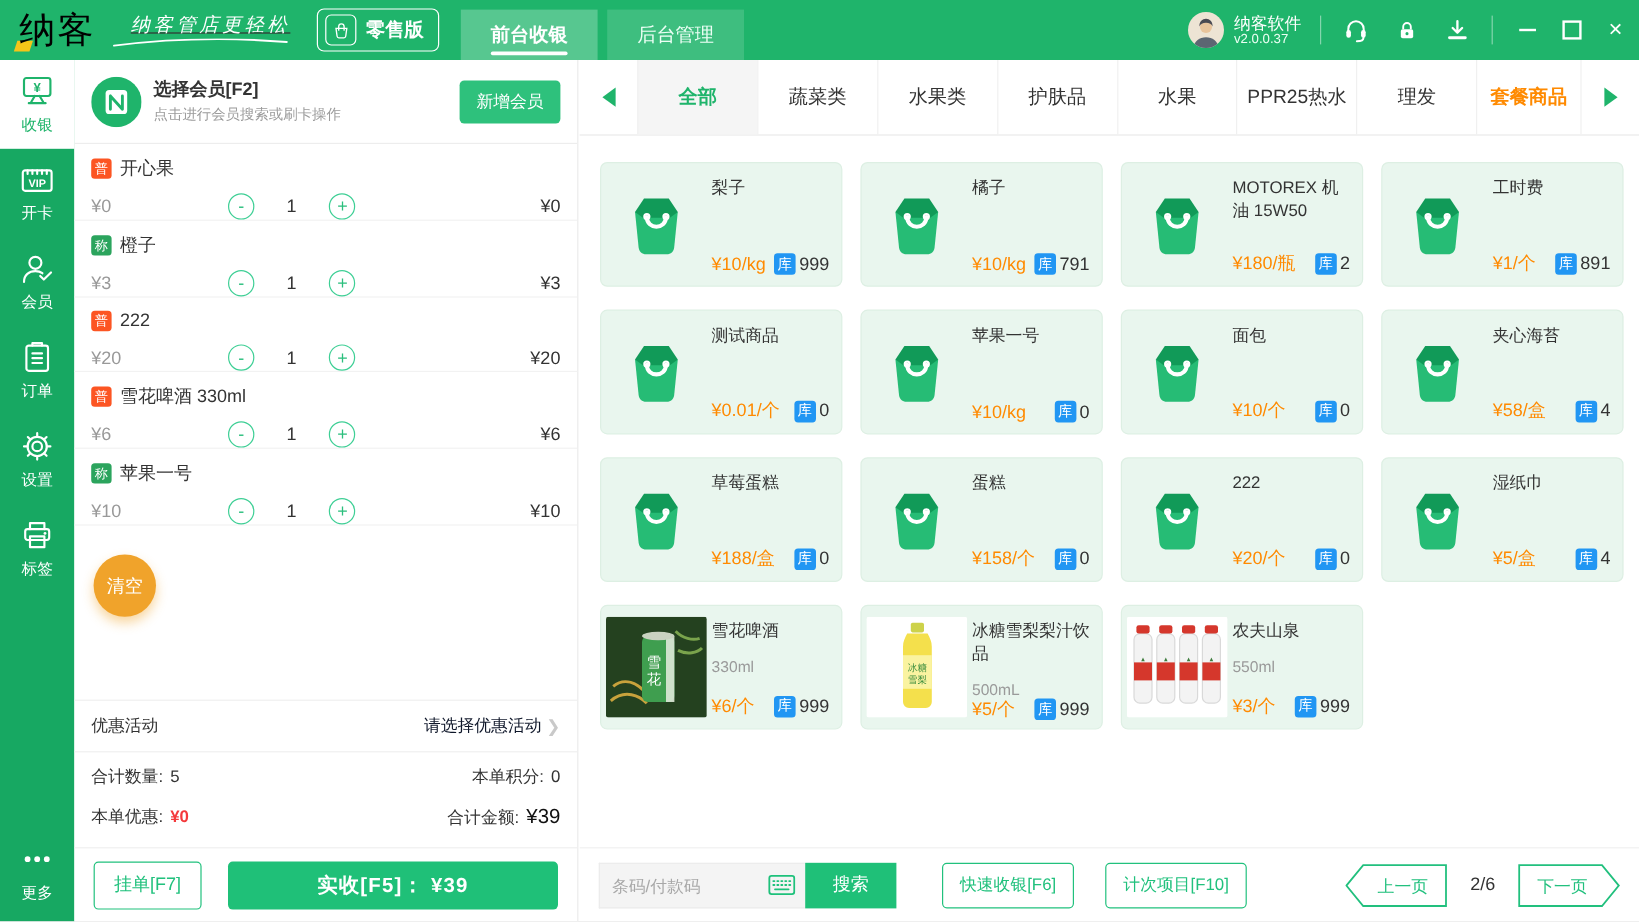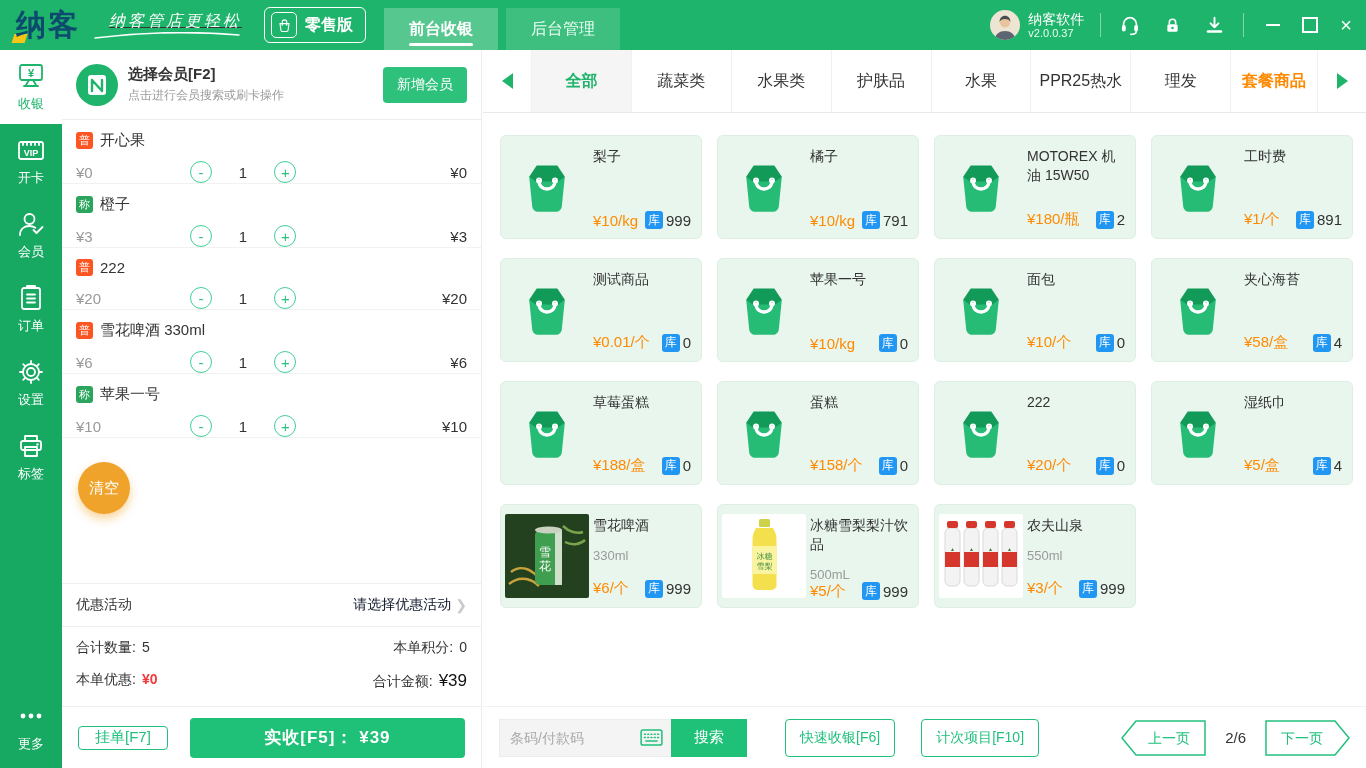--- a/index.html
+++ b/index.html
@@ -2,21 +2,21 @@
 <html><head>
 <meta charset="utf-8">
 <style>
   html,body{margin:0;padding:0;background:#e0e0e0;}
   .app{position:relative;width:1366px;height:768px;background:#fff;overflow:hidden;
        font-family:"Liberation Sans","DejaVu Sans",sans-serif;color:#333;}
 
   
   .topbar{position:absolute;top:0;left:0;width:1366px;height:50px;background:#1FB46B;
           display:flex;align-items:center;}
-  .logo{position:relative;margin-left:16px;font-size:30px;font-weight:bold;color:#0c4a6e;letter-spacing:2px;}
+  .logo{position:relative;margin-left:16px;font-size:30px;font-weight:normal;color:#000000;letter-spacing:2px;}
   .logo::before{content:'';position:absolute;left:-3px;bottom:3px;width:13px;height:9px;
                 background:#F5C518;transform:skew(-18deg);}
   .logo span{position:relative;}
   .slogan-wrap{margin-left:12px;display:flex;flex-direction:column;align-items:flex-end;text-decoration:underline;}
   .slogan{color:#fff;font-size:16px;font-style:italic;letter-spacing:3px;white-space:nowrap;}
   .edition-badge{margin-left:22px;display:flex;align-items:center;gap:8px;border:1px solid #fff;
                  border-radius:6px;padding:4px 12px 4px 6px;color:#fff;font-size:16px;font-weight:bold;}
   .edition-iconbox{width:24px;height:24px;border:1px solid #fff;border-radius:5px;
                    display:flex;align-items:center;justify-content:center;}
   .top-tabs{display:flex;align-self:flex-end;margin-left:18px;gap:8px;height:42px;}
@@ -76,29 +76,29 @@
   .ci-total{margin-left:auto;font-size:15px;color:#333;}
   .cart-spacer{flex:1 1 auto;padding:24px 16px 0 16px;}
   .clear-btn{width:52px;height:52px;border-radius:50%;background:#F0A32B;border:none;color:#fff;
              font-size:15px;box-shadow:0 5px 10px rgba(240,163,43,.45);cursor:pointer;}
   .promo-row{flex:0 0 42px;border-top:1px solid #efefef;display:flex;align-items:center;padding:0 14px;}
   .promo-label{font-size:14px;color:#333;}
   .promo-link{margin-left:auto;color:#0f172a;font-size:14px;cursor:pointer;}
   .promo-chevron{color:#c9c9c9;font-size:14px;margin-left:4px;}
   .summary{flex:0 0 80px;border-top:1px solid #efefef;padding:12px 14px 0 14px;box-sizing:border-box;
            display:flex;flex-direction:column;gap:14px;}
-  .sum-row{display:flex;align-items:flex-start;font-size:14px;color:#333;}
+  .sum-row{display:flex;align-items:center;font-size:14px;color:#333;}
   .sum-right{margin-left:auto;display:flex;align-items:baseline;gap:6px;}
   .sum-left{display:flex;align-items:baseline;gap:6px;}
   .red{color:#F4393C;font-weight:bold;}
   .grand{font-weight:normal;font-size:17px;color:#111;}
   .cart-footer{flex:0 0 62px;border-top:1px solid #efefef;display:flex;align-items:center;
                padding:0 16px;gap:22px;box-sizing:border-box;}
   .hold-btn{border:1px solid #21C17D;color:#21C17D;background:#fff;border-radius:4px;
-            font-size:15px;height:24px;padding:0 16px;cursor:pointer;}
+            font-size:15px;height:40px;padding:0 16px;cursor:pointer;}
   .checkout-btn{flex:1;background:#1FC078;border:none;color:#fff;border-radius:4px;font-size:17px;
                 font-weight:bold;height:40px;cursor:pointer;letter-spacing:1px;}
 
   
   .main{position:absolute;top:50px;left:483px;width:883px;height:718px;background:#fff;
         display:flex;flex-direction:column;}
   .category-bar{flex:0 0 62px;border-bottom:1px solid #e9e9e9;display:flex;align-items:stretch;}
   .cat-arrow{width:48px;display:flex;align-items:center;justify-content:center;cursor:pointer;}
   .tri-left{width:0;height:0;border-top:8px solid transparent;border-bottom:8px solid transparent;
             border-right:11px solid #1FB46B;}

